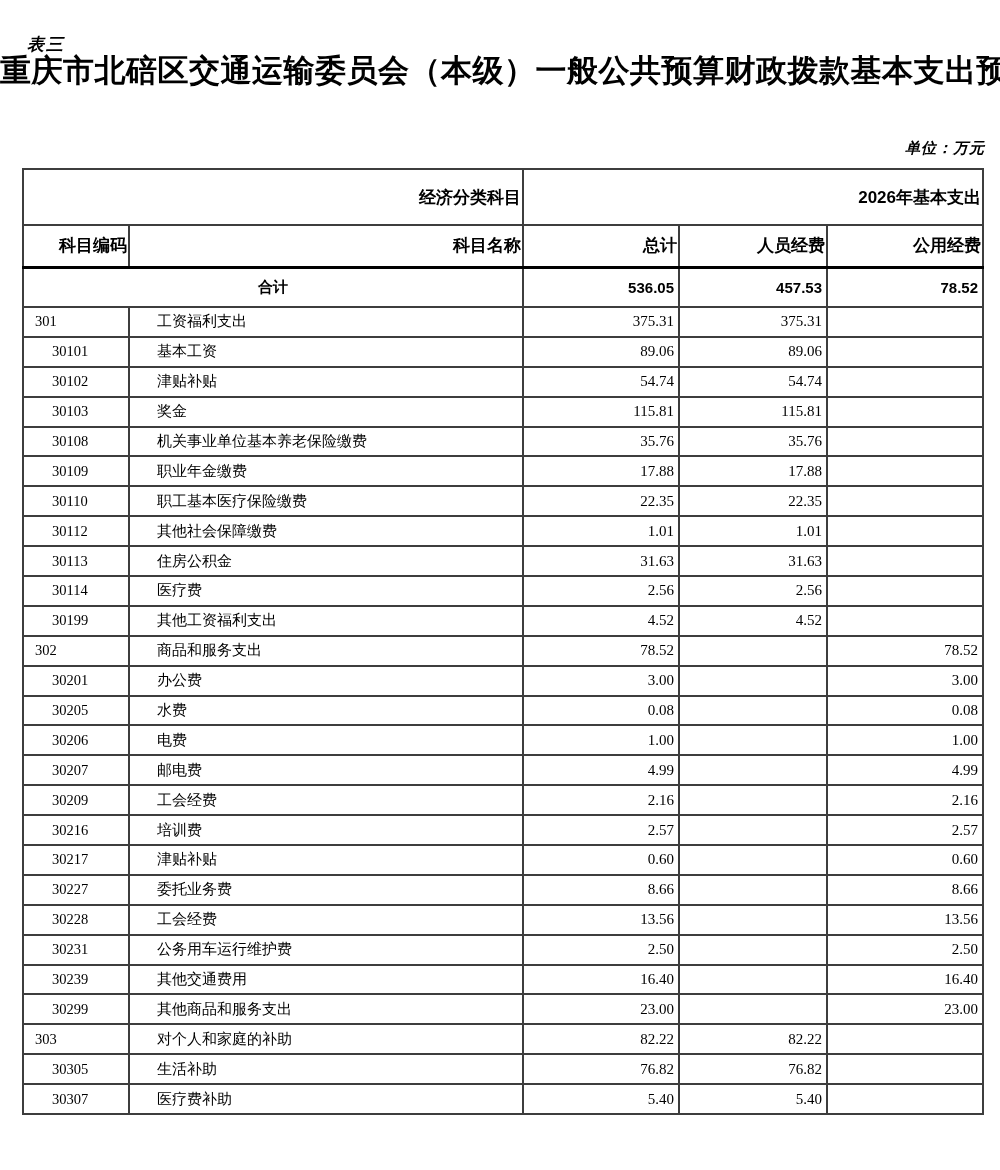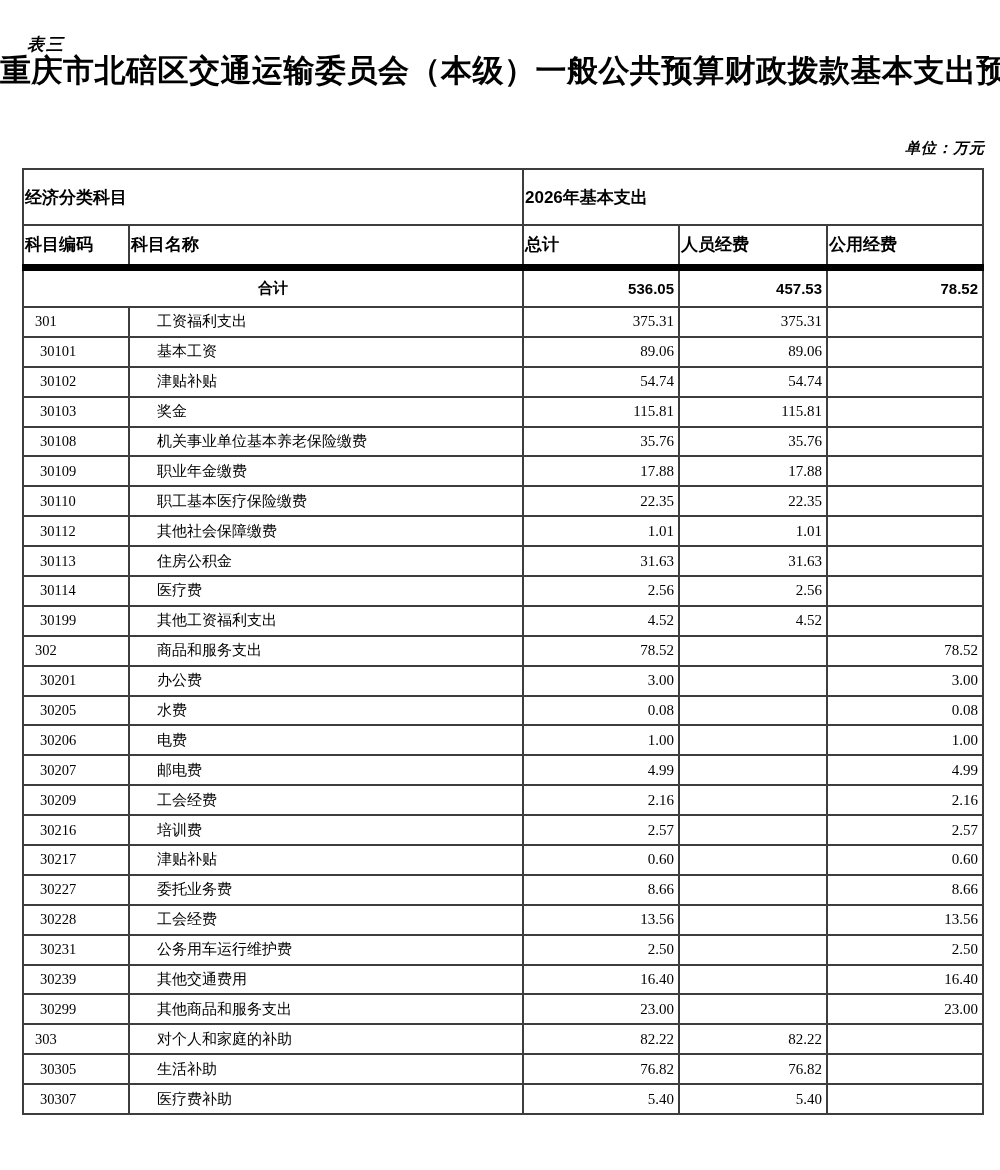--- a/index.html
+++ b/index.html
@@ -57,46 +57,46 @@
   }
   .budget-table th, .budget-table td {
     border: 2px solid #3d3d3d;
     overflow: hidden;
     white-space: nowrap;
   }
   .budget-table thead th {
     font-family: "Liberation Sans", "DejaVu Sans", sans-serif;
     font-weight: 700;
     font-size: 17px;
-    text-align: left;
+    text-align: right;
     vertical-align: middle;
     background: #ffffff;
     margin-left: 36px;
   }
   .group-row th { height: 56px; }
-  .col-row th { height: 42px; border-bottom: 7px solid #000000; }
+  .col-row th { height: 42px; border-bottom: 3px solid #000000; }
   .total-row td {
     height: 40px;
     font-family: "Liberation Sans", "DejaVu Sans", sans-serif;
     font-weight: 700;
     font-size: 15px;
     vertical-align: middle;
   }
   .total-row td.label { text-align: center; }
   .budget-table td.num {
     text-align: right;
     padding-right: 4px;
     font-size: 15px;
   }
   .data-row td {
     height: 29.9px;
     font-size: 15px;
     vertical-align: middle;
   }
-  .data-row td.code { padding-left: 16px; font-size: 14.5px; }
+  .data-row td.code { padding-left: 28px; font-size: 14.5px; }
   .data-row td.name { padding-left: 27px; }
   .data-row.parent td.code { padding-left: 11px; margin-top: 24px; }
   .data-row.parent td.name { }
 </style>
 </head>
 <body>
 
 <div class="sheet-label">表三</div>
 
 <h1 class="doc-title">重庆市北碚区交通运输委员会（本级）一般公共预算财政拨款基本支出预算表</h1>

